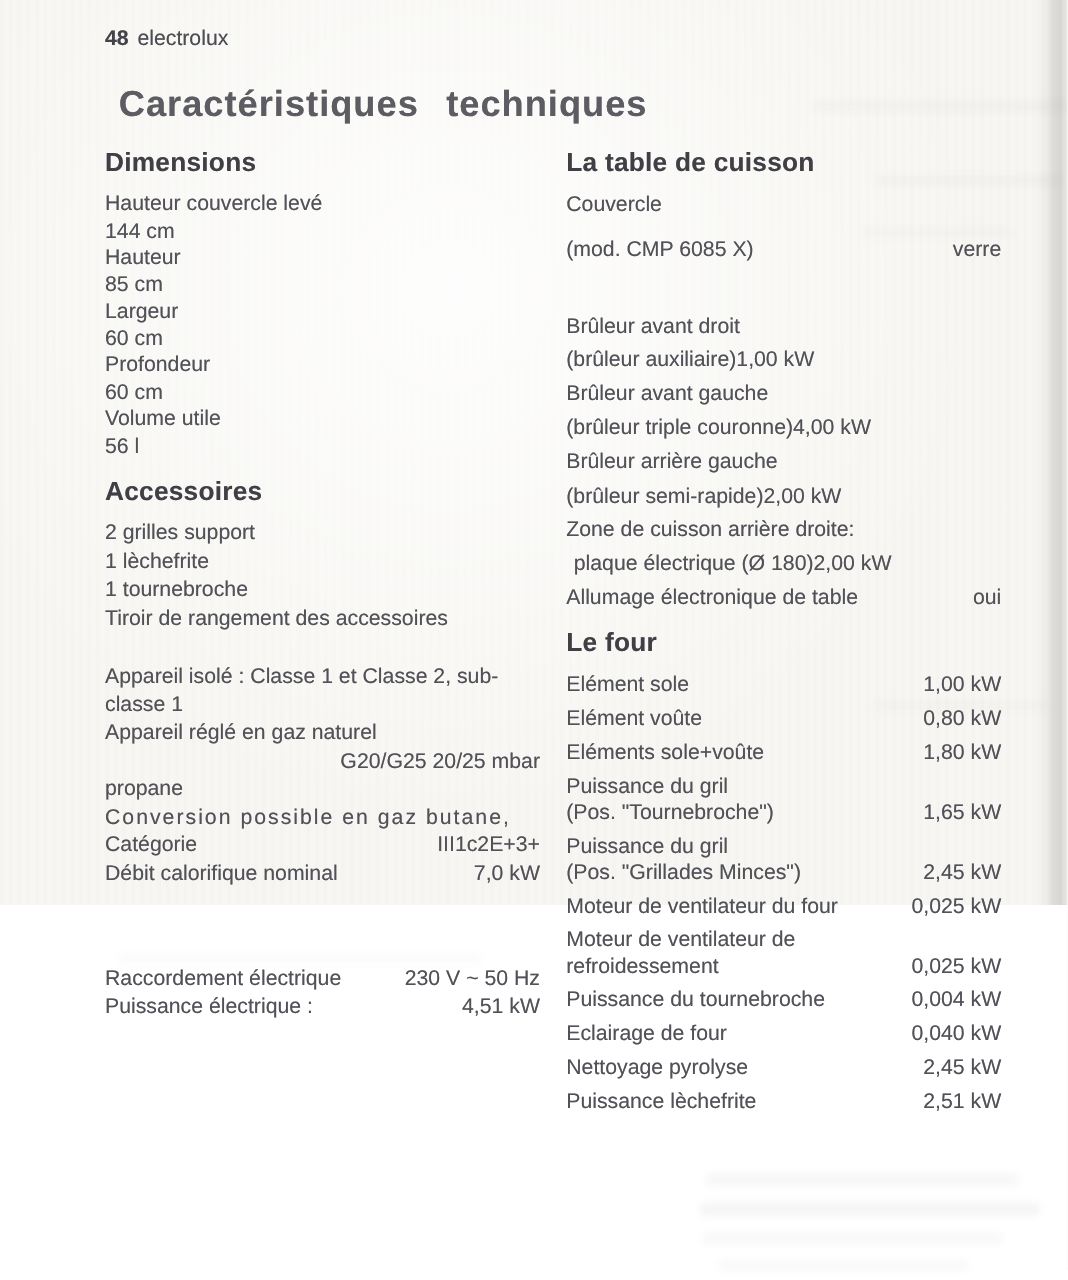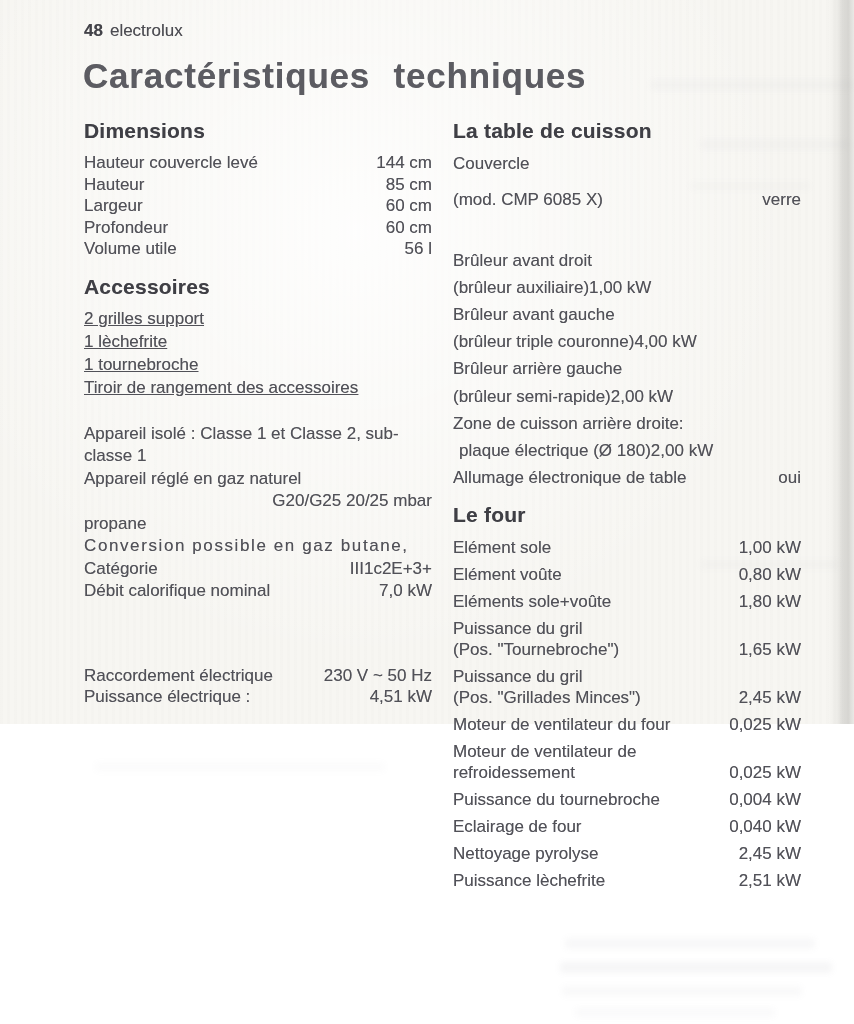--- a/index.html
+++ b/index.html
@@ -33,37 +33,37 @@
     position: absolute; background: #9a9aa4; border-radius: 3px;
     filter: blur(3px); pointer-events: none;
   }
   
   .content { position: absolute; inset: 0; }
   .page-header { position: absolute; left: 84px; top: 21px; font-size: 17px; color: #4c4c52; }
   .page-header .num { font-weight: bold; color: #434349; }
   .page-header .brand { margin-left: 7px; }
   .doc-title {
     position: absolute; left: 83px; top: 56px;
-    font-size: 35px; font-weight: bold; color: #5c5c62;
-    letter-spacing: 0.8px; word-spacing: 13px; margin: 0;
+    font-size: 29px; font-weight: bold; color: #5c5c62;
+    letter-spacing: 0.8px; word-spacing: 13px; margin: 12px;
   }
   .col { position: absolute; top: 119px; width: 348px; font-size: 17px; }
   .col-left  { left: 84px; }
   .col-right { left: 453px; }
   h2 {
     font-size: 21px; font-weight: bold; color: #3f3f45;
     letter-spacing: 0.2px; margin: 0 0 9px 0; line-height: 24px;
   }
   
   .frow { display: flex; justify-content: space-between; align-items: baseline; }
   .frow .val { white-space: nowrap; text-align: center; }
   
-  .dim-rows .frow { line-height: 21.5px; }
+  .dim-rows .frow { line-height: 21.5px; flex-direction: column; }
   .h2-acc { margin-top: 15px; margin-bottom: 8px; }
-  .acc-lines div { line-height: 23px; text-decoration: underline; }
+  .acc-lines div { line-height: 23px; }
   .gaz-block { margin-top: 24px; }
   .gaz-block .gline { line-height: 22.5px; }
   .gline-right { text-align: right; }
   .gline-spread { letter-spacing: 1.6px; }
   .gaz-block .frow { line-height: 22.5px; }
   .elec-block { margin-top: 62px; }
   .elec-block .frow { line-height: 21.5px; }
   
   .couvercle { line-height: 24px; }
   .mod-rows { margin-top: 9px; }

